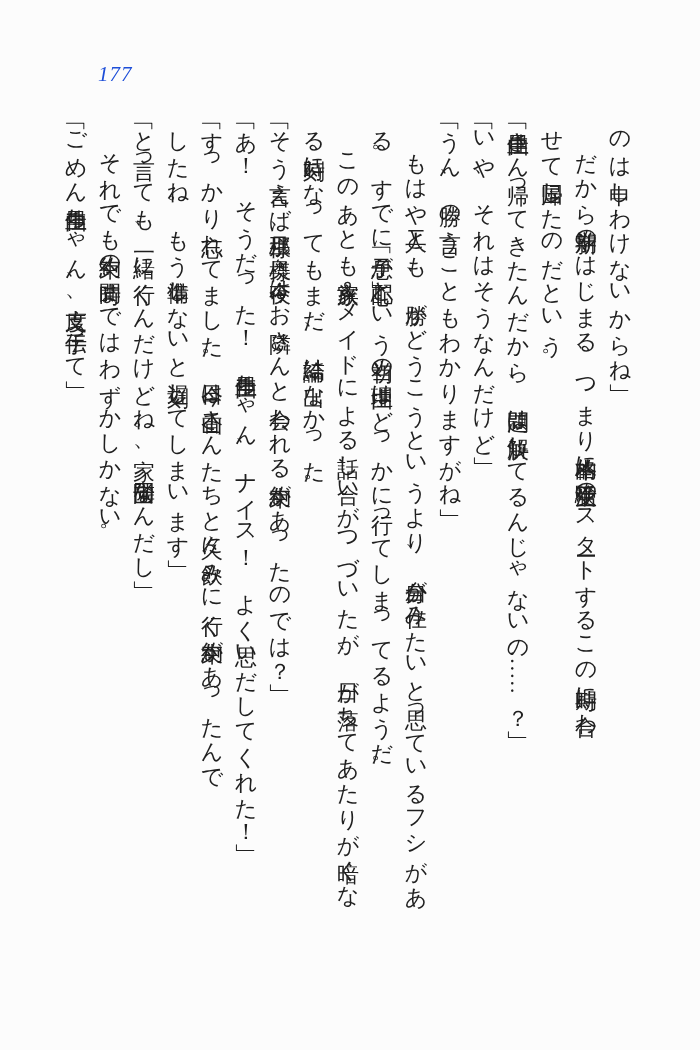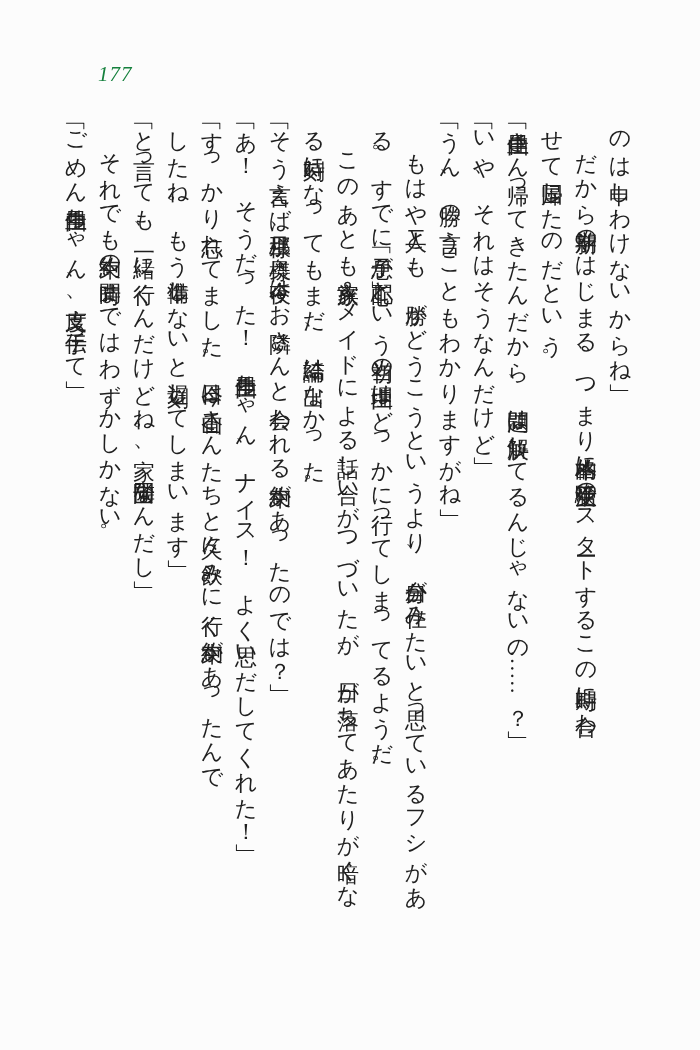--- a/index.html
+++ b/index.html
@@ -41,21 +41,21 @@
     white-space: nowrap;
   }
   .tline.indent {
     text-indent: 22px;
   }
 </style>
 </head>
 <body style="background: rgb(252, 252, 252);">
 
 <div class="page" style="background: rgb(252, 252, 252);">
-  <div class="page-number" style="color: #15803d;">177</div>
+  <div class="page-number" style="color: #1d4ed8;">177</div>
   <div class="text-block" id="text-block" style="color: rgb(31, 31, 31);">
       <div class="tline">のは申しわけないからね」</div>
       <div class="tline indent">だから新学期のはじまる、つまり本格的に受験生活のスタートするこの時期に合わ</div>
       <div class="tline">せて帰国したのだという。</div>
       <div class="tline">「由佳里さん帰ってきたんだから、問題は解決してるんじゃないの……？」</div>
       <div class="tline">「いや、それはそうなんだけど」</div>
       <div class="tline">「うん、勝の言うこともわかりますがね」</div>
       <div class="tline indent">もはや二人とも、勝がどうこうというより、自分が住みたいと思っているフシがあ</div>
       <div class="tline">る。すでに「息子が心配」という当初の理由はどっかに行ってしまってるようだ。</div>
       <div class="tline indent">このあとも家族＆メイドによる話し合いがつづいたが、日が落ちてあたりが暗くな</div>

